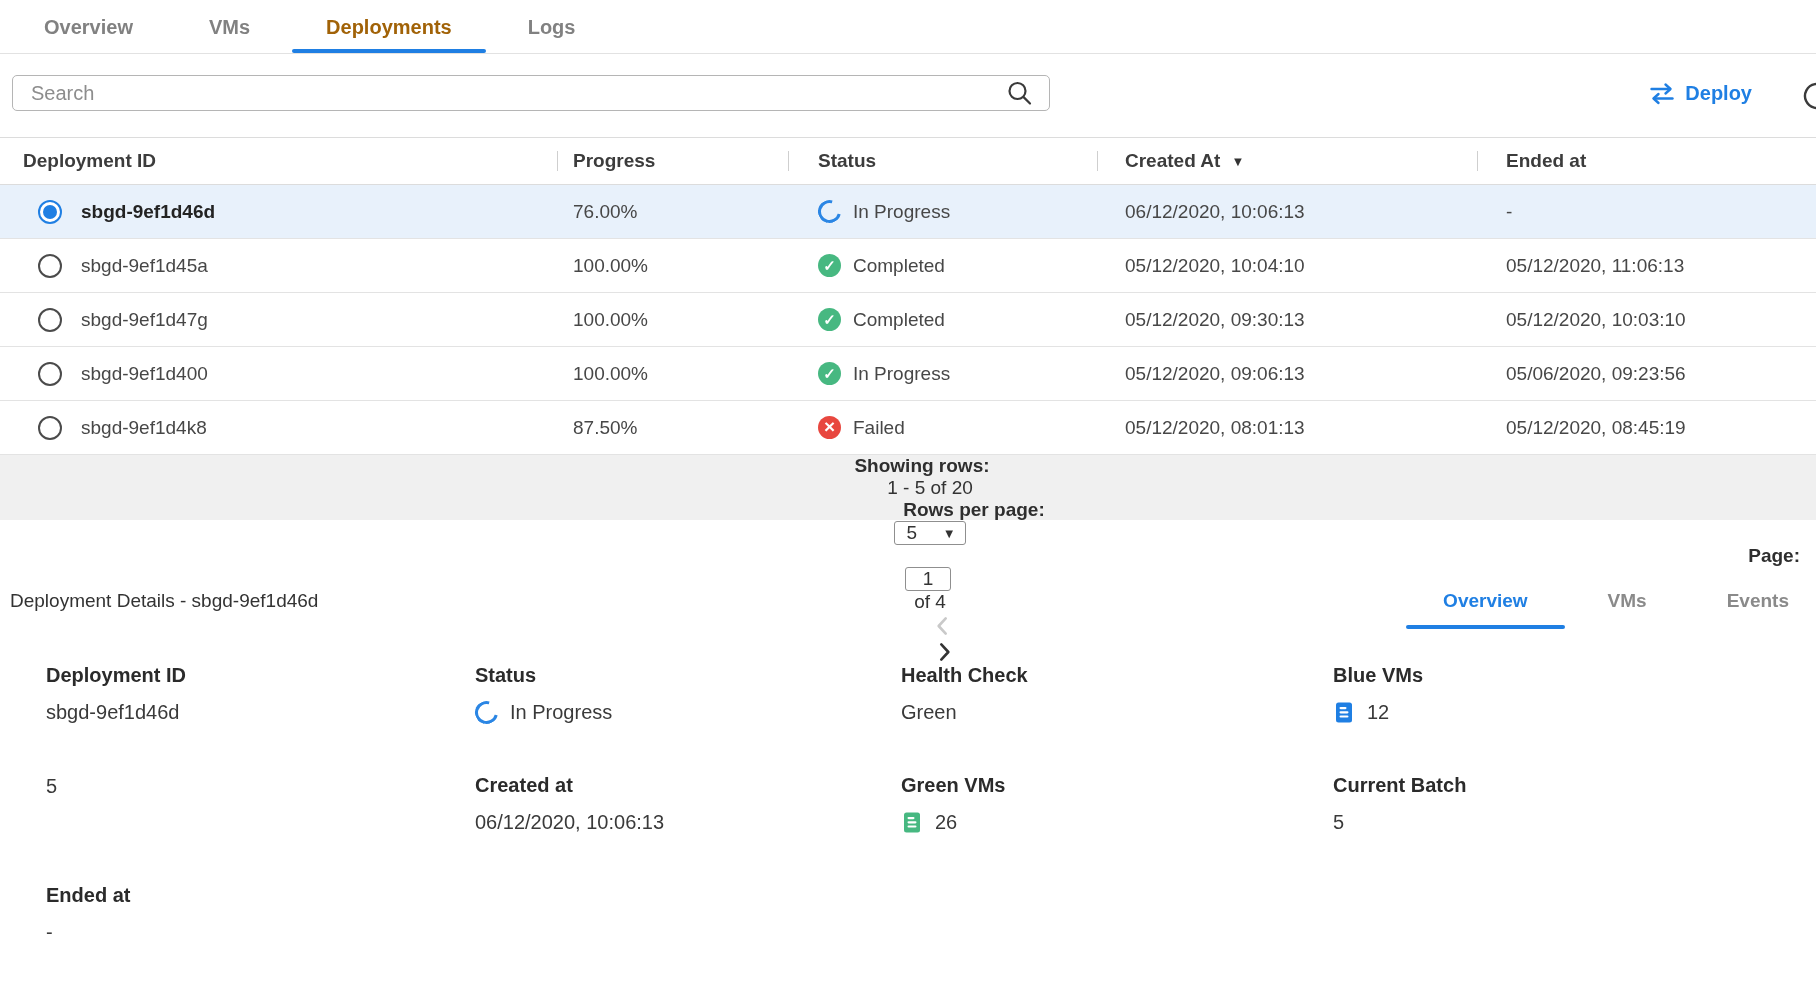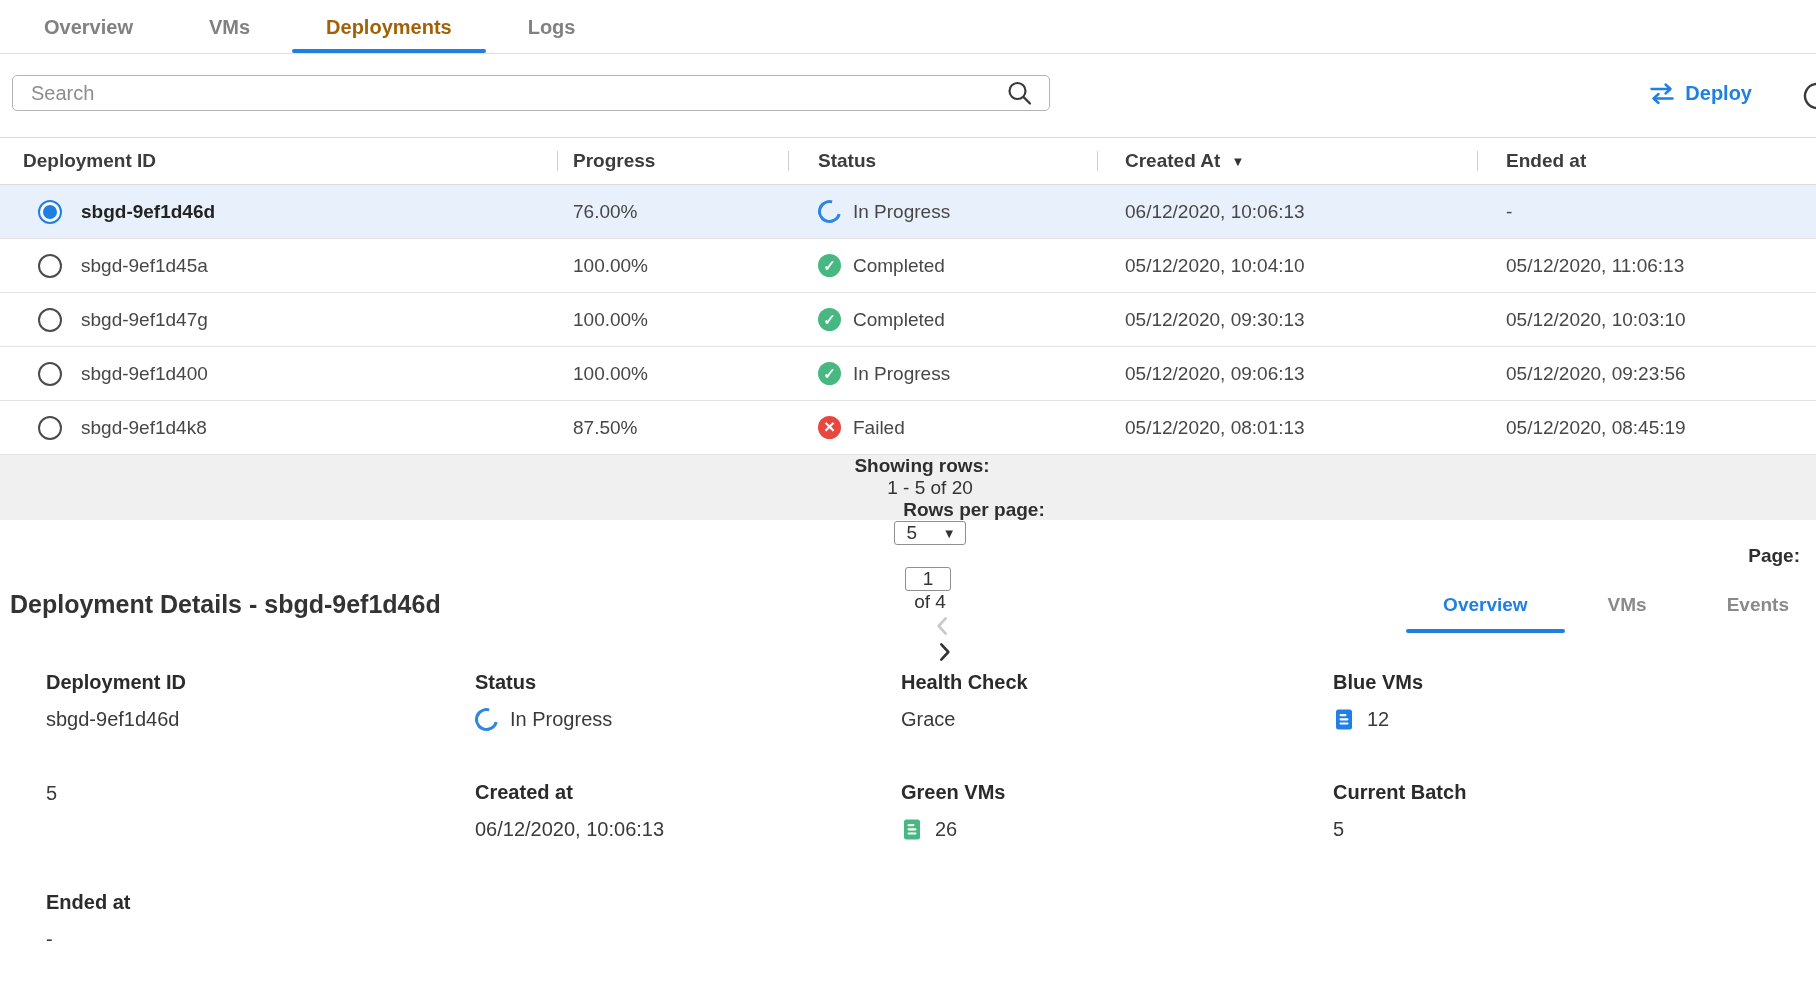--- a/index.html
+++ b/index.html
@@ -64,21 +64,21 @@
   .page-input { margin-left:12px; width:46px; height:36px; border:1px solid #8f8f8f; border-radius:3px; text-align:center;
                 font-size:19px; font-family:inherit; color:#333; outline:none; background:#fff; }
   .page-total { margin-left:16px; }
   .pg-btn { background:none; border:none; cursor:pointer; display:flex; align-items:center; padding:0; }
   .pg-btn.prev { margin-left:42px; }
   .pg-btn.next { margin-left:44px; }
 
   
   .details { margin-top:70px; }
   .details-header { display:flex; align-items:center; justify-content:space-between; padding:0 27px 0 10px; }
-  .details-title { font-size:25px; color:#333; font-weight:700; }
+  .details-title { font-size:19px; color:#333; font-weight:400; }
   .dtabs { display:flex; gap:80px; }
   .dtab { position:relative; font-size:19px; font-weight:700; color:#8a8a8a; cursor:pointer; }
   .dtab.active { color:#1f7fe3; }
   .dtab.active::after { content:""; position:absolute; left:-37px; right:-37px; bottom:-17px; height:4px; background:#1f7fe3; border-radius:2px; }
 
   .dgrid { margin:52px 0 0 46px; display:grid; grid-template-columns:429px 426px 432px 1fr; row-gap:50px; }
   .dlabel { font-weight:700; font-size:20px; color:#2b2b2b; margin-bottom:13px; }
   .dvalue { font-size:20px; color:#3a3a3a; display:flex; align-items:center; gap:12px; min-height:24px; }
   .vm-icon { display:flex; flex:none; }
 </style>
@@ -189,21 +189,21 @@
       <div class="c-id">
         <span class="radio"></span>
         <span class="id-text">sbgd-9ef1d400</span>
       </div>
       <div class="c-progress">100.00%</div>
       <div class="c-status">
         <span class="st-icon st-check">✓</span>
         <span>In Progress</span>
       </div>
       <div class="c-created">05/12/2020, 09:06:13</div>
-      <div class="c-ended">05/12/2020, 09:23:56</div>
+      <div class="c-ended">05/06/2020, 09:23:56</div>
     </div>
 
     <div class="grid-row trow">
       <div class="c-id">
         <span class="radio"></span>
         <span class="id-text">sbgd-9ef1d4k8</span>
       </div>
       <div class="c-progress">87.50%</div>
       <div class="c-status">
         <span class="st-icon st-fail">×</span>
@@ -254,21 +254,21 @@
       </div>
       <div class="dfield">
         <div class="dlabel">Status</div>
         <div class="dvalue">
           <span class="st-icon st-spinner"></span>
           <span>In Progress</span>
         </div>
       </div>
       <div class="dfield">
         <div class="dlabel">Health Check</div>
-        <div class="dvalue">Grace</div>
+        <div class="dvalue">Green</div>
       </div>
       <div class="dfield">
         <div class="dlabel">Blue VMs</div>
         <div class="dvalue">
           <span class="vm-icon">
             <svg width="22" height="23" viewBox="0 0 22 23">
                 <rect x="3" y="1.5" width="16" height="20" rx="2.5" fill="#1f7fe3"></rect>
                 <rect x="6.5" y="6" width="7" height="2.2" rx="1.1" fill="#fff"></rect>
                 <rect x="6.5" y="10.2" width="9" height="2.2" rx="1.1" fill="#fff"></rect>
                 <rect x="6.5" y="14.4" width="9" height="2.2" rx="1.1" fill="#fff"></rect>

